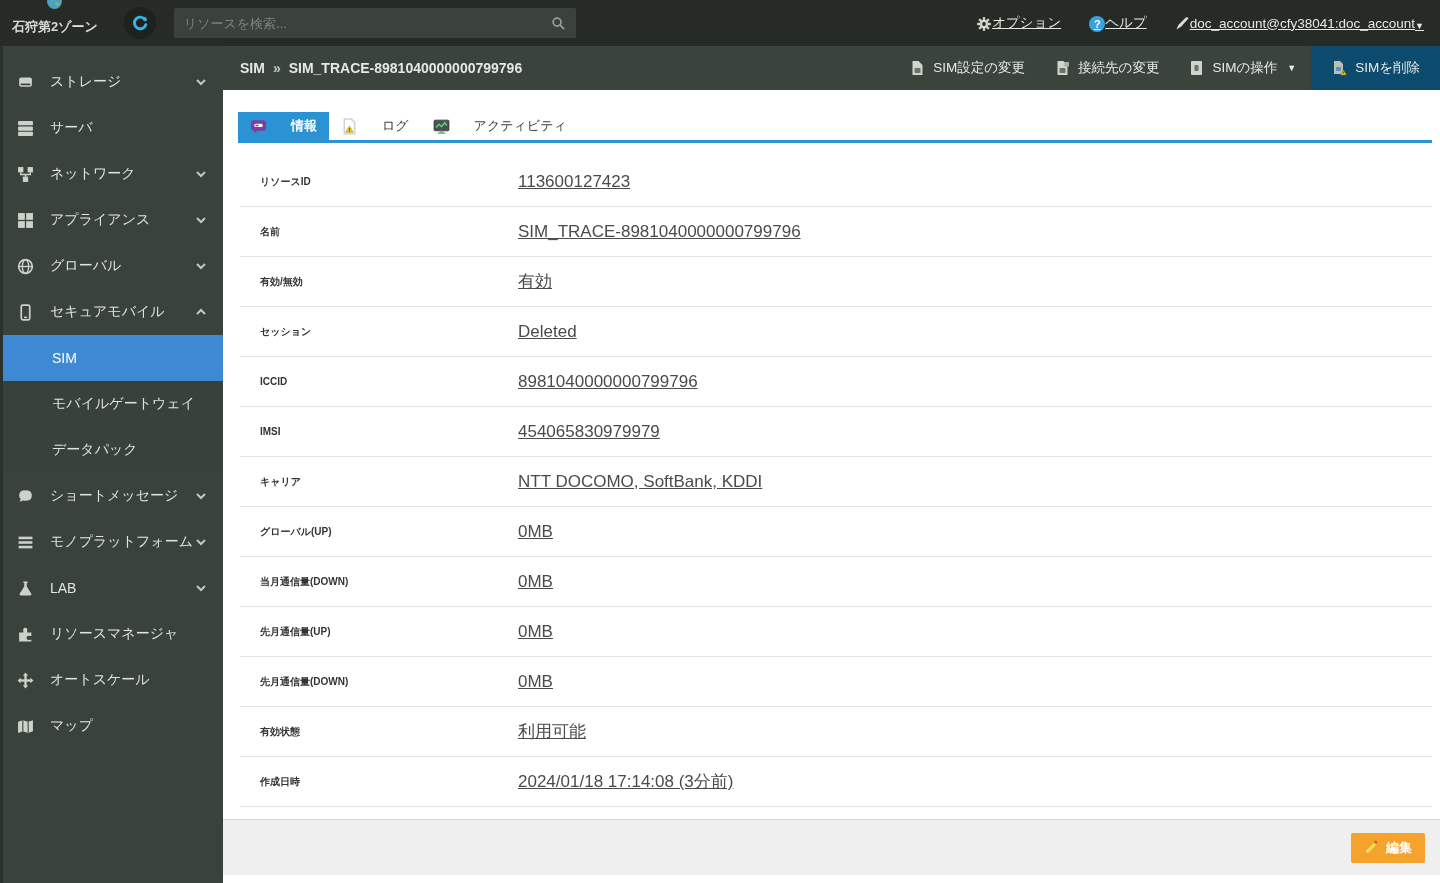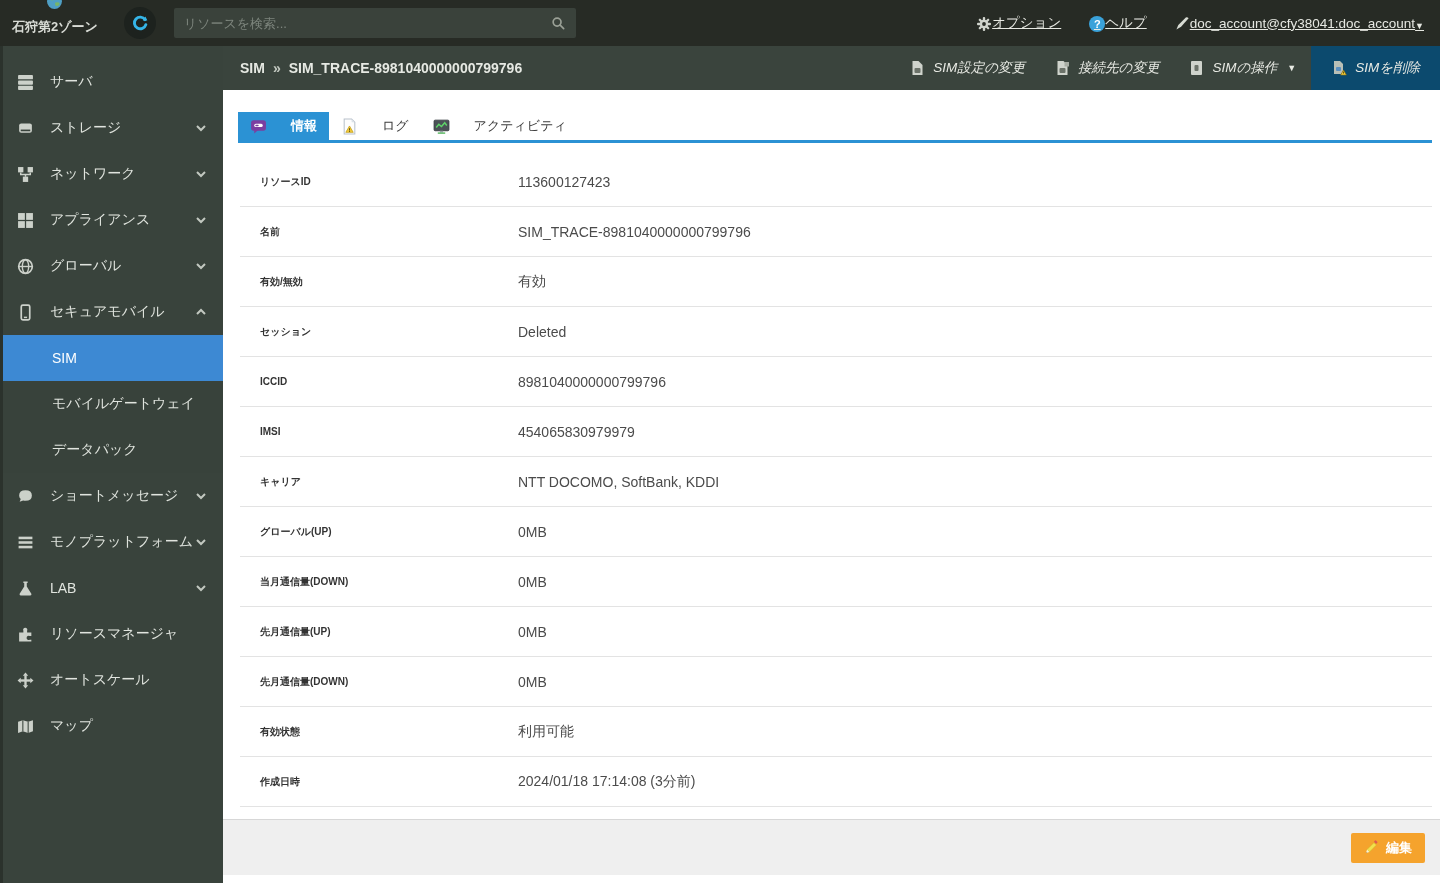--- a/index.html
+++ b/index.html
@@ -36,38 +36,38 @@
   .chev { width:16px; height:16px; }
   .subnav { background:#38423b; }
   .subnav .nav-item { padding-left:52px; }
   .subnav .nav-item.active { background:#3d89d3; color:#fff; }
 
   
   .main { flex:1; display:flex; flex-direction:column; background:#fff; min-width:0; }
   .page-header { height:44px; background:#3a443d; display:flex; align-items:center; color:#e6e9e3; flex-shrink:0; }
   .breadcrumb { margin-left:17px; font-size:14px; font-weight:bold; display:flex; gap:8px; align-items:center; }
   .breadcrumb .sep { color:#c3c9c1; }
-  .actions { margin-left:auto; display:flex; align-items:flex-end; height:100%;font-style:italic; }
+  .actions { margin-left:auto; display:flex; align-items:flex-end; height:100%; }
   .action-btn { display:flex; align-items:center; gap:8px; padding:0 15px; font-size:13.5px;
     height:100%; cursor:pointer; color:#e8eae4; white-space:nowrap; }
   .action-btn.danger { background:#0c4a6e; padding:0 20px; }
   .action-btn .caret-down { margin-left:2px; }
 
   
   .tabs { display:flex; align-items:flex-end; margin:22px 8px 0 15px; border-bottom:3px solid #2b92d4; }
   .tab { height:28px; display:flex; align-items:center; gap:24px; padding:0 12px; font-size:13px;
     color:#3c3c3c; cursor:pointer; }
   .tab.active { background:#2b92d4; color:#fff; font-weight:bold; }
   .tab-icon { width:17px; height:17px; display:flex; align-items:center; justify-content:center; }
 
   
   .detail-table { margin:14px 8px 0 17px; }
   .drow { display:flex; align-items:center; height:50px; border-bottom:1px solid #e3e3e3; }
   .drow-label { width:278px; padding-left:20px; font-weight:bold; font-size:10px; color:#333; flex-shrink:0; }
-  .drow-value { font-size:14px; color:#4b4b4b; }
+  .drow-value { font-size:17px; color:#4b4b4b;text-decoration:underline; }
 
   
   .footer-bar { margin-top:12px; height:56px; background:#efefef; border-top:1px solid #d7d7d7;
     display:flex; align-items:center; justify-content:flex-end; padding-right:15px; flex-shrink:0; }
   .edit-btn { background:#f5a32d; color:#fff; font-size:13px; font-weight:bold; height:30px;
     padding:0 13px; display:flex; align-items:center; gap:7px; border-radius:2px; cursor:pointer; border:none; }
 </style>
 </head>
 <body>
 
@@ -132,39 +132,39 @@
   </div>
 </div>
 
 <div class="app">
 
   <div class="sidebar">
 
     <div class="nav-item">
       <span class="nav-icon">
         <svg width="17" height="17" viewBox="0 0 16 16" fill="#ccd1ca">
+            <path d="M2 5 Q2 3.4 4 3.4 L12 3.4 Q14 3.4 14 5 L14 10 Q14 12 12 12 L4 12 Q2 12 2 10 Z"></path>
+            <rect x="3.5" y="9" width="9" height="1.6" fill="#39433c"></rect>
+          </svg>
+      </span>
+      <span class="nav-label">ストレージ</span>
+      <svg class="chev" viewBox="0 0 16 16">
+          <polyline points="4,6 8,10 12,6" fill="none" stroke="#c2c8c0" stroke-width="2"></polyline>
+        </svg>
+    </div>
+
+    <div class="nav-item">
+      <span class="nav-icon">
+        <svg width="17" height="17" viewBox="0 0 16 16" fill="#ccd1ca">
             <rect x="1" y="1" width="14" height="4" rx="0.8"></rect>
             <rect x="1" y="6" width="14" height="4" rx="0.8"></rect>
             <rect x="1" y="11" width="14" height="4" rx="0.8"></rect>
           </svg>
       </span>
       <span class="nav-label">サーバ</span>
-    </div>
-
-    <div class="nav-item">
-      <span class="nav-icon">
-        <svg width="17" height="17" viewBox="0 0 16 16" fill="#ccd1ca">
-            <path d="M2 5 Q2 3.4 4 3.4 L12 3.4 Q14 3.4 14 5 L14 10 Q14 12 12 12 L4 12 Q2 12 2 10 Z"></path>
-            <rect x="3.5" y="9" width="9" height="1.6" fill="#39433c"></rect>
-          </svg>
-      </span>
-      <span class="nav-label">ストレージ</span>
-      <svg class="chev" viewBox="0 0 16 16">
-          <polyline points="4,6 8,10 12,6" fill="none" stroke="#c2c8c0" stroke-width="2"></polyline>
-        </svg>
     </div>
 
     <div class="nav-item">
       <span class="nav-icon">
         <svg width="17" height="17" viewBox="0 0 16 16" fill="#ccd1ca">
             <rect x="1" y="1" width="5" height="5"></rect>
             <rect x="10" y="1" width="5" height="5"></rect>
             <rect x="5.5" y="10" width="5" height="5"></rect>
             <path d="M3.5 6 L3.5 8 L12.5 8 L12.5 6 M8 8 L8 10" stroke="#ccd1ca" stroke-width="1.4" fill="none"></path>
           </svg>

